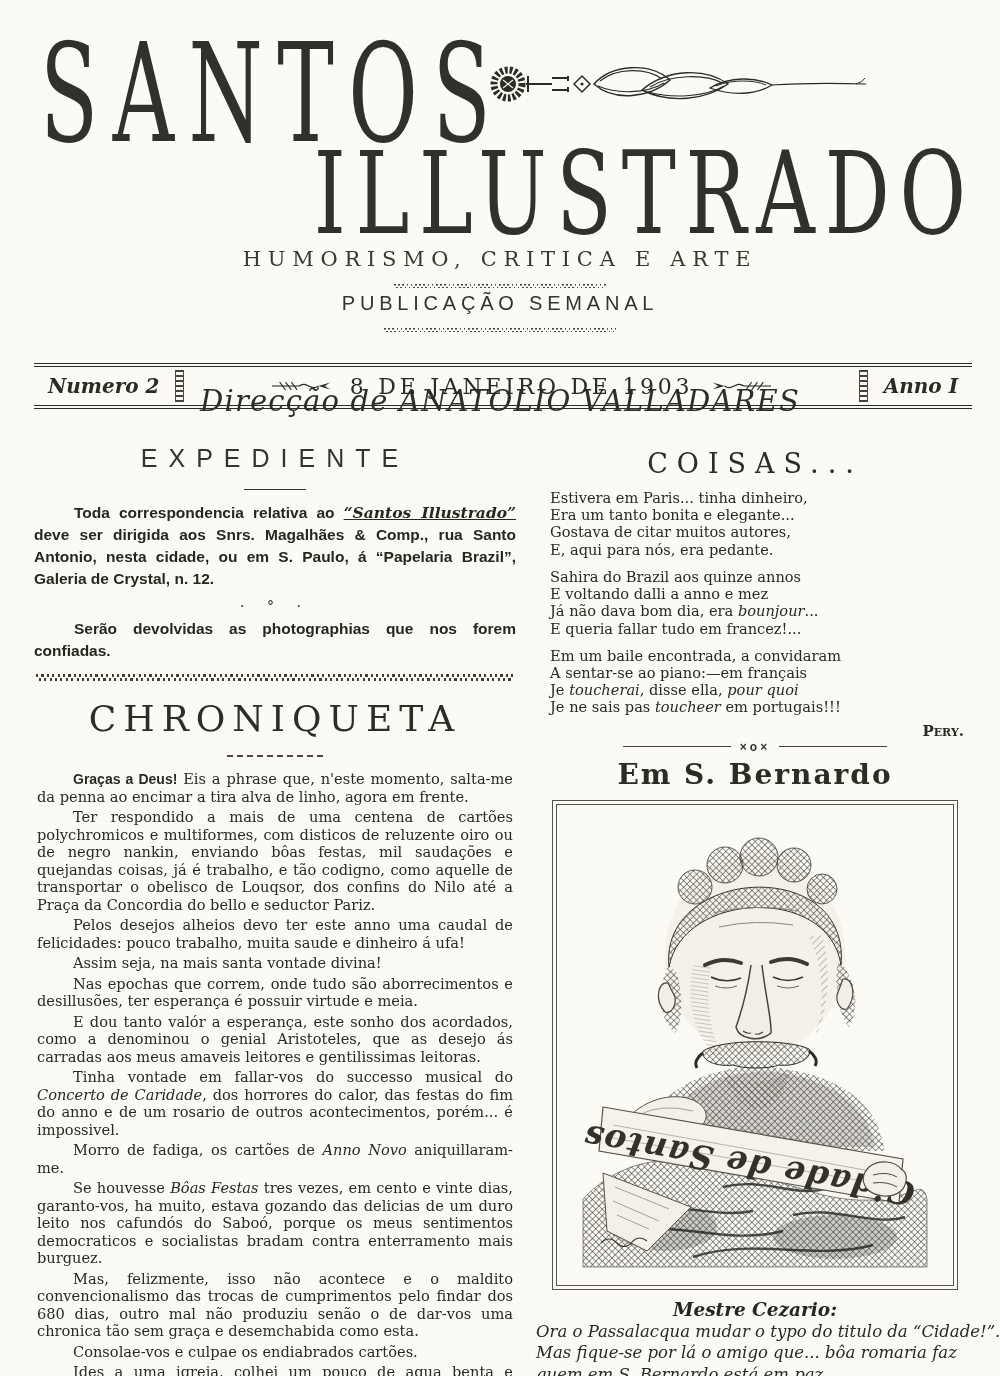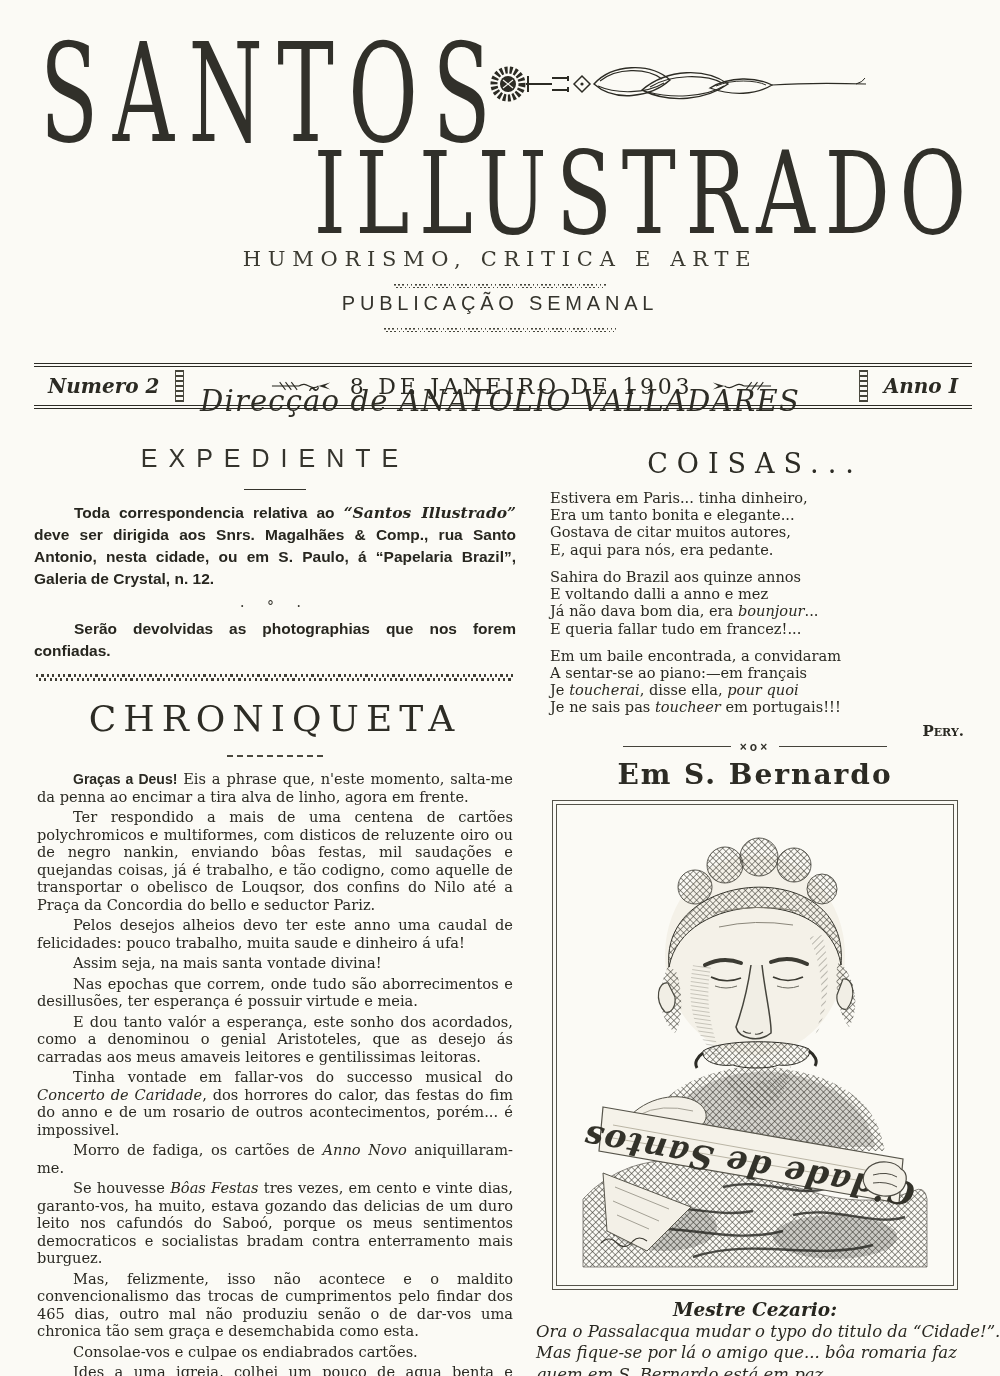--- a/index.html
+++ b/index.html
@@ -57,21 +57,21 @@
   .waverule{height:8px;margin:12px 2px 14px;
       background:
         repeating-linear-gradient(90deg,#403e35 0 2.2px,transparent 2.2px 5.4px) 0 0/100% 3px no-repeat,
         repeating-linear-gradient(90deg,transparent 0 2.7px,#403e35 2.7px 4.8px,transparent 4.8px 5.4px) 0 4px/100% 3px no-repeat;}
   .chr-h{font-size:36px;letter-spacing:7px;text-align:center;color:#2d2c25;}
   .dashrule{width:96px;border-top:2px dashed #4a483e;margin:7px auto 13px;}
   .para{font-size:14.6px;line-height:1.2;text-align:justify;text-indent:36px;
       margin:3px;color:#2a2922;}
   .seg-b{font-family:"Liberation Sans",sans-serif;font-weight:bold;font-size:.96em;}
   .seg-i{font-style:italic;}
-  .seg-t{font-family:"DejaVu Serif",serif;font-weight:bold;font-style:italic;}
+  .seg-t{font-family:"DejaVu Serif",serif;font-weight:bold;font-style:italic;text-decoration:underline;}
   
   .coisas-h{font-size:27px;letter-spacing:9px;text-align:center;color:#2d2c25;margin:10px 0 10px;}
   .stanza{margin:0 0 10px 14px;font-size:14.6px;line-height:1.18;color:#2a2922;}
   .pline{white-space:nowrap;}
   .poem-sig{text-align:right;padding-right:10px;margin-top:-4px;
       font-variant:small-caps;font-weight:bold;font-size:15px;color:#2a2922;}
   .orn-div{display:flex;align-items:center;justify-content:center;gap:9px;margin:0 0 4px;}
   .orn-div .ln{flex:0 0 108px;border-top:1.2px solid #44423a;height:0;}
   .orn-div .gl{font-family:"Liberation Sans",sans-serif;font-weight:bold;font-size:12px;
       letter-spacing:3px;color:#33322b;}
@@ -159,21 +159,21 @@
     <div>
         <p class="para"><span class="seg-b">Graças a Deus!</span><span>  Eis a phrase que, n'este momento, salta-me da penna ao encimar a tira alva de linho, agora em frente.</span></p>
         <p class="para"><span>Ter respondido a mais de uma centena de cartões polychromicos e multiformes, com disticos de reluzente oiro ou de negro nankin, enviando bôas festas, mil saudações e quejandas coisas, já é trabalho, e tão codigno, como aquelle de transportar o obelisco de Louqsor, dos confins do Nilo até a Praça da Concordia do bello e seductor Pariz.</span></p>
         <p class="para"><span>Pelos desejos alheios devo ter este anno uma caudal de felicidades: pouco trabalho, muita saude e dinheiro á ufa!</span></p>
         <p class="para"><span>Assim seja, na mais santa vontade divina!</span></p>
         <p class="para"><span>Nas epochas que correm, onde tudo são aborrecimentos e desillusões, ter esperança é possuir virtude e meia.</span></p>
         <p class="para"><span>E dou tanto valór a esperança, este sonho dos acordados, como a denominou o genial Aristoteles, que as desejo ás carradas aos meus amaveis leitores e gentilissimas leitoras.</span></p>
         <p class="para"><span>Tinha vontade em fallar-vos do successo musical do </span><span class="seg-i">Concerto de Caridade</span><span>, dos horrores do calor, das festas do fim do anno e de um rosario de outros acontecimentos, porém... é impossivel.</span></p>
         <p class="para"><span>Morro de fadiga, os cartões de </span><span class="seg-i">Anno Novo</span><span> aniquillaram-me.</span></p>
         <p class="para"><span>Se houvesse </span><span class="seg-i">Bôas Festas</span><span> tres vezes, em cento e vinte dias, garanto-vos, ha muito, estava gozando das delicias de um duro leito nos cafundós do Saboó, porque os meus sentimentos democraticos e socialistas bradam contra enterramento mais burguez.</span></p>
-        <p class="para"><span>Mas, felizmente, isso não acontece e o maldito convencionalismo das trocas de cumprimentos pelo findar dos 465 dias, outro mal não produziu senão o de dar-vos uma chronica tão sem graça e desemchabida como esta.</span></p>
+        <p class="para"><span>Mas, felizmente, isso não acontece e o maldito convencionalismo das trocas de cumprimentos pelo findar dos 680 dias, outro mal não produziu senão o de dar-vos uma chronica tão sem graça e desemchabida como esta.</span></p>
         <p class="para"><span>Consolae-vos e culpae os endiabrados cartões.</span></p>
         <p class="para"><span>Ides a uma igreja, colhei um pouco de agua benta e mangenrona no meio de uma athmosphera de incenso e benjoim, fazei o exorcismo dos taes mensageiros de bôas-novas, que, muitas vezes, trazem subjectivamente um desejo diametralmente opposto áquelle que rezam nos seus lettreiros pomposos e exteriorisados!...</span></p>
       </div>
 
   </div>
 
   <div class="col-right">
     <h2 class="coisas-h">COISAS...</h2>
     <div>
         <div class="stanza">

